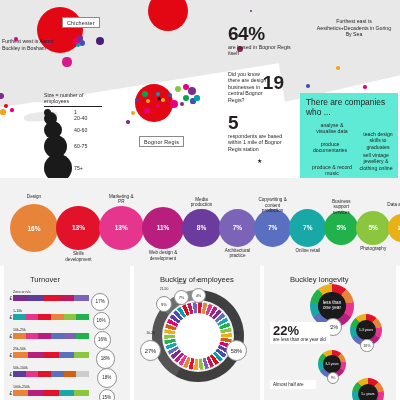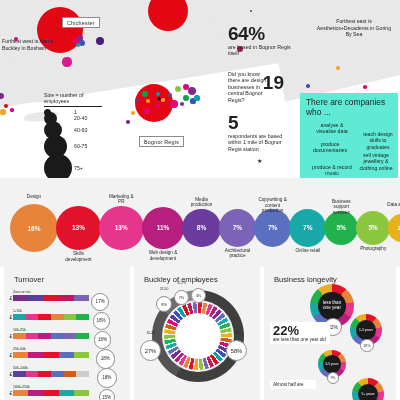--- a/index.html
+++ b/index.html
@@ -64,21 +64,21 @@
   .wb{position:absolute;border-radius:50%;display:flex;align-items:center;justify-content:center;
       color:#fff;font-size:6px;font-weight:700;}
   .wlab{position:absolute;font-size:4.6px;line-height:5.4px;text-align:center;color:#231f20;}
 
   
   .bot{position:absolute;left:0;top:266px;width:400px;height:134px;background:#ffffff;}
   .panel{position:absolute;top:0;height:134px;background:#f2f2f2;}
   .p1{left:4px;width:126px;}
   .p2{left:134px;width:126px;}
   .p3{left:264px;width:132px;}
-  .ptitle{position:absolute;left:10px;top:9px;font-size:7.6px;color:#231f20;}
+  .ptitle{position:absolute;left:26px;top:9px;font-size:7.6px;color:#231f20;}
 
   
   .trow{position:absolute;left:9px;}
   .tlab{font-size:3.6px;line-height:4.4px;color:#231f20;margin-bottom:.5px;}
   .tbar{display:flex;height:6px;width:76px;}
   .tbar i{display:block;height:100%;}
   .tpct{position:absolute;border-radius:50%;background:#fff;border:.7px solid #8f8f8f;
         display:flex;align-items:center;justify-content:center;font-size:4.6px;color:#231f20;}
   .tcurr{position:absolute;left:-3.5px;top:0px;font-size:5px;color:#231f20;}
 
@@ -351,21 +351,21 @@
           <div class="dpct" style="left: 22px; top: 30px; width: 14px; height: 14px; font-size: 4.2px;">9%</div>
           <div class="dlab" style="left: 18px; top: 21px; width: 24px;">21-50</div>
           <div class="dpct" style="left: 40px; top: 24px; width: 13px; height: 13px; font-size: 3.9px;">7%</div>
           <div class="dlab" style="left: 36px; top: 15px; width: 23px;">51-75</div>
           <div class="dpct" style="left: 57px; top: 22px; width: 13px; height: 13px; font-size: 3.9px;">4%</div>
           <div class="dlab" style="left: 53px; top: 13px; width: 23px;">75+</div>
         </div>
     </div>
 
     <div class="panel p3">
-      <div class="ptitle">Business longevity</div>
+      <div class="ptitle">Buckley longevity</div>
       <div id="longevity-nodes">
           <div class="lring" style="left: 46px; top: 18px; width: 44px; height: 44px; background: conic-gradient(rgb(227, 18, 43) 0deg, rgb(227, 18, 43) 40deg, rgb(232, 131, 58) 40deg, rgb(232, 131, 58) 80deg, rgb(230, 53, 140) 80deg, rgb(230, 53, 140) 120deg, rgb(184, 30, 126) 120deg, rgb(184, 30, 126) 160deg, rgb(123, 45, 142) 160deg, rgb(123, 45, 142) 200deg, rgb(90, 111, 192) 200deg, rgb(90, 111, 192) 240deg, rgb(24, 168, 168) 240deg, rgb(24, 168, 168) 280deg, rgb(34, 178, 76) 280deg, rgb(34, 178, 76) 320deg, rgb(232, 177, 26) 320deg, rgb(232, 177, 26) 360deg);"></div>
           <div class="lcore" style="left: 54.36px; top: 26.36px; width: 27.28px; height: 27.28px; font-size: 4.6376px;">less than one year</div>
           <div class="lpct" style="left: 60.08px; top: 52.1px; width: 15.84px; height: 15.84px; font-size: 5.0688px;">22%</div>
           <div class="lring" style="left: 86px; top: 48px; width: 32px; height: 32px; background: conic-gradient(rgb(227, 18, 43) 0deg, rgb(227, 18, 43) 40deg, rgb(232, 131, 58) 40deg, rgb(232, 131, 58) 80deg, rgb(230, 53, 140) 80deg, rgb(230, 53, 140) 120deg, rgb(184, 30, 126) 120deg, rgb(184, 30, 126) 160deg, rgb(123, 45, 142) 160deg, rgb(123, 45, 142) 200deg, rgb(90, 111, 192) 200deg, rgb(90, 111, 192) 240deg, rgb(24, 168, 168) 240deg, rgb(24, 168, 168) 280deg, rgb(34, 178, 76) 280deg, rgb(34, 178, 76) 320deg, rgb(232, 177, 26) 320deg, rgb(232, 177, 26) 360deg);"></div>
           <div class="lcore" style="left: 92.08px; top: 54.08px; width: 19.84px; height: 19.84px; font-size: 3.3728px;">1-3 years</div>
           <div class="lpct" style="left: 96.24px; top: 72.8px; width: 11.52px; height: 11.52px; font-size: 3.6864px;">18%</div>
           <div class="lring" style="left: 54px; top: 84px; width: 28px; height: 28px; background: conic-gradient(rgb(227, 18, 43) 0deg, rgb(227, 18, 43) 40deg, rgb(232, 131, 58) 40deg, rgb(232, 131, 58) 80deg, rgb(230, 53, 140) 80deg, rgb(230, 53, 140) 120deg, rgb(184, 30, 126) 120deg, rgb(184, 30, 126) 160deg, rgb(123, 45, 142) 160deg, rgb(123, 45, 142) 200deg, rgb(90, 111, 192) 200deg, rgb(90, 111, 192) 240deg, rgb(24, 168, 168) 240deg, rgb(24, 168, 168) 280deg, rgb(34, 178, 76) 280deg, rgb(34, 178, 76) 320deg, rgb(232, 177, 26) 320deg, rgb(232, 177, 26) 360deg);"></div>
           <div class="lcore" style="left: 59.32px; top: 89.32px; width: 17.36px; height: 17.36px; font-size: 3.2px;">3-5 years</div>
           <div class="lpct" style="left: 62.96px; top: 105.7px; width: 10.08px; height: 10.08px; font-size: 3.2256px;">9%</div>

